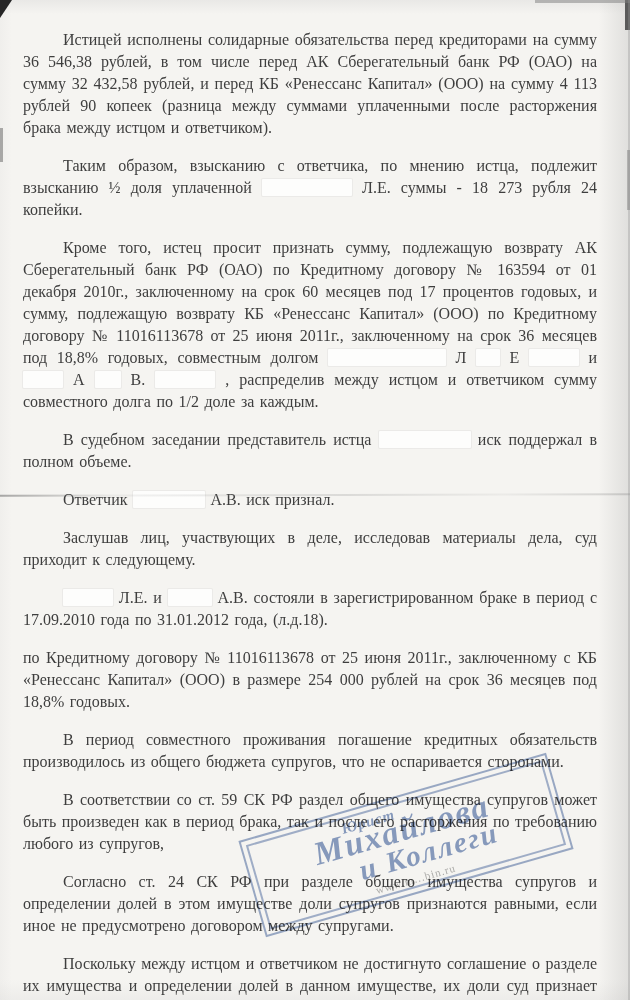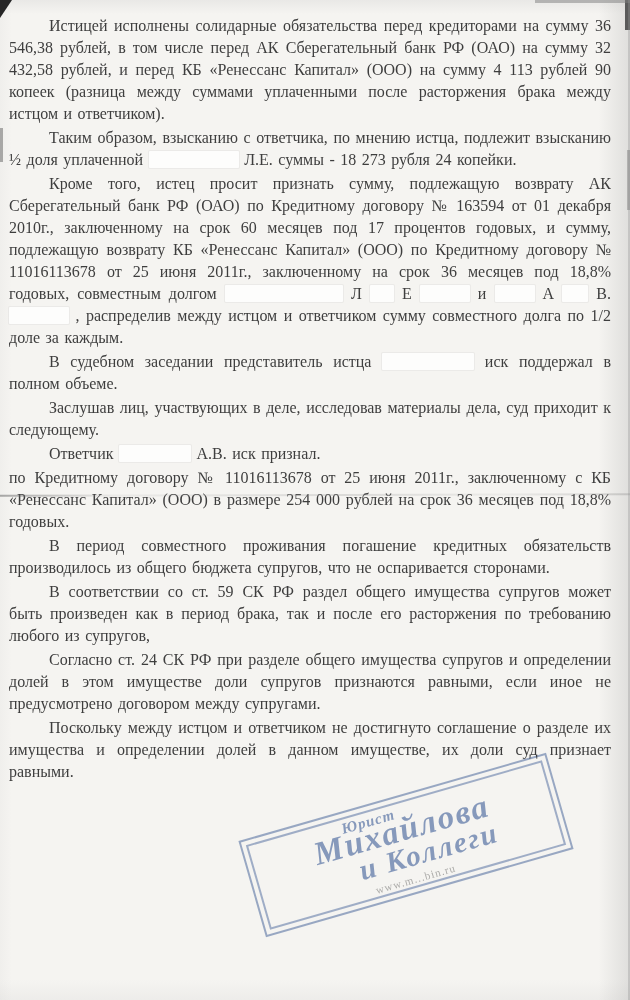--- a/index.html
+++ b/index.html
@@ -16,21 +16,21 @@
     font-family:"Liberation Serif", serif;
     color:#3e3e3e;
   }
   .content {
     position:absolute; left:7px; right:17px; top:13px;
     text-align:justify;
     font-size:16px; line-height:22px;
     word-spacing:1.5px;
     text-rendering:optimizeLegibility;
   }
-  p.para { margin:2px; }
+  p.para { margin:16px; }
   p.indent { text-indent:40px; }
   .redact {
     display:inline-block; height:17px; vertical-align:-3px;
     background:#fdfdfc;
     box-shadow:0 0 0 1px rgba(120,120,120,0.07);
     border-radius:1px;
   }
   
   .stamp {
     position:absolute; left:246px; top:795px; width:320px; height:100px;
@@ -73,22 +73,23 @@
 </head>
 <body>
 
 <div class="page">
 
   <div class="content">
       <p class="para indent">Истицей исполнены солидарные обязательства перед кредиторами на сумму 36 546,38 рублей, в том числе перед АК Сберегательный банк РФ (ОАО) на сумму 32 432,58 рублей, и перед КБ «Ренессанс Капитал» (ООО) на сумму 4 113 рублей 90 копеек (разница между суммами уплаченными после расторжения брака между истцом и ответчиком).</p>
       <p class="para indent">Таким образом, взысканию с ответчика, по мнению истца,  подлежит взысканию ½  доля уплаченной <span class="redact" style="width: 90px;"></span> Л.Е.  суммы - 18 273 рубля 24 копейки.</p>
       <p class="para indent">Кроме того, истец просит  признать сумму, подлежащую возврату АК Сберегательный банк РФ (ОАО) по Кредитному договору № 163594 от 01 декабря 2010г., заключенному на срок 60 месяцев под 17 процентов годовых, и сумму, подлежащую возврату КБ «Ренессанс Капитал» (ООО) по Кредитному договору № 11016113678 от 25 июня 2011г., заключенному на срок 36 месяцев под 18,8% годовых, совместным долгом <span class="redact" style="width: 118px;"></span> Л <span class="redact" style="width: 24px;"></span> Е <span class="redact" style="width: 50px;"></span> и <span class="redact" style="width: 40px;"></span> А <span class="redact" style="width: 26px;"></span> В. <span class="redact" style="width: 60px;"></span> , распределив между  истцом и ответчиком сумму совместного долга по 1/2 доле за каждым.</p>
       <p class="para indent">В судебном заседании представитель истца <span class="redact" style="width: 92px;"></span> иск поддержал в полном объеме.</p>
+      <p class="para indent">Ответчик <span class="redact" style="width: 72px;"></span> А.В. иск признал.</p>
       <p class="para indent">Заслушав лиц, участвующих в деле, исследовав материалы дела, суд приходит к следующему.</p>
-      <p class="para indent">Ответчик <span class="redact" style="width: 72px;"></span> А.В. иск признал.</p>
+      <p class="para indent"><span class="redact" style="width: 50px;"></span> Л.Е.  и <span class="redact" style="width: 44px;"></span> А.В. состояли в зарегистрированном браке в период с 17.09.2010 года по 31.01.2012 года, (л.д.18).</p>
       <p class="para">по Кредитному договору № 11016113678 от 25 июня 2011г., заключенному с КБ «Ренессанс Капитал» (ООО) в размере 254 000 рублей на срок 36 месяцев под 18,8% годовых.</p>
       <p class="para indent">В период совместного проживания  погашение кредитных обязательств производилось из общего бюджета  супругов, что не оспаривается сторонами.</p>
       <p class="para indent">В соответствии со ст. 59 СК РФ  раздел общего имущества супругов может быть произведен как в период брака, так и после его расторжения по требованию любого из супругов,</p>
       <p class="para indent">Согласно ст.  24 СК РФ при разделе общего имущества супругов и определении долей в этом имуществе доли супругов признаются равными, если иное не предусмотрено договором между супругами.</p>
       <p class="para indent">Поскольку  между истцом и ответчиком не достигнуто соглашение о разделе их имущества и определении долей в данном имуществе, их доли суд признает равными.</p>
     </div>
 
   <div class="stamp">
     <div class="stamp-inner">
       <div class="stamp-small">Юрист</div>

